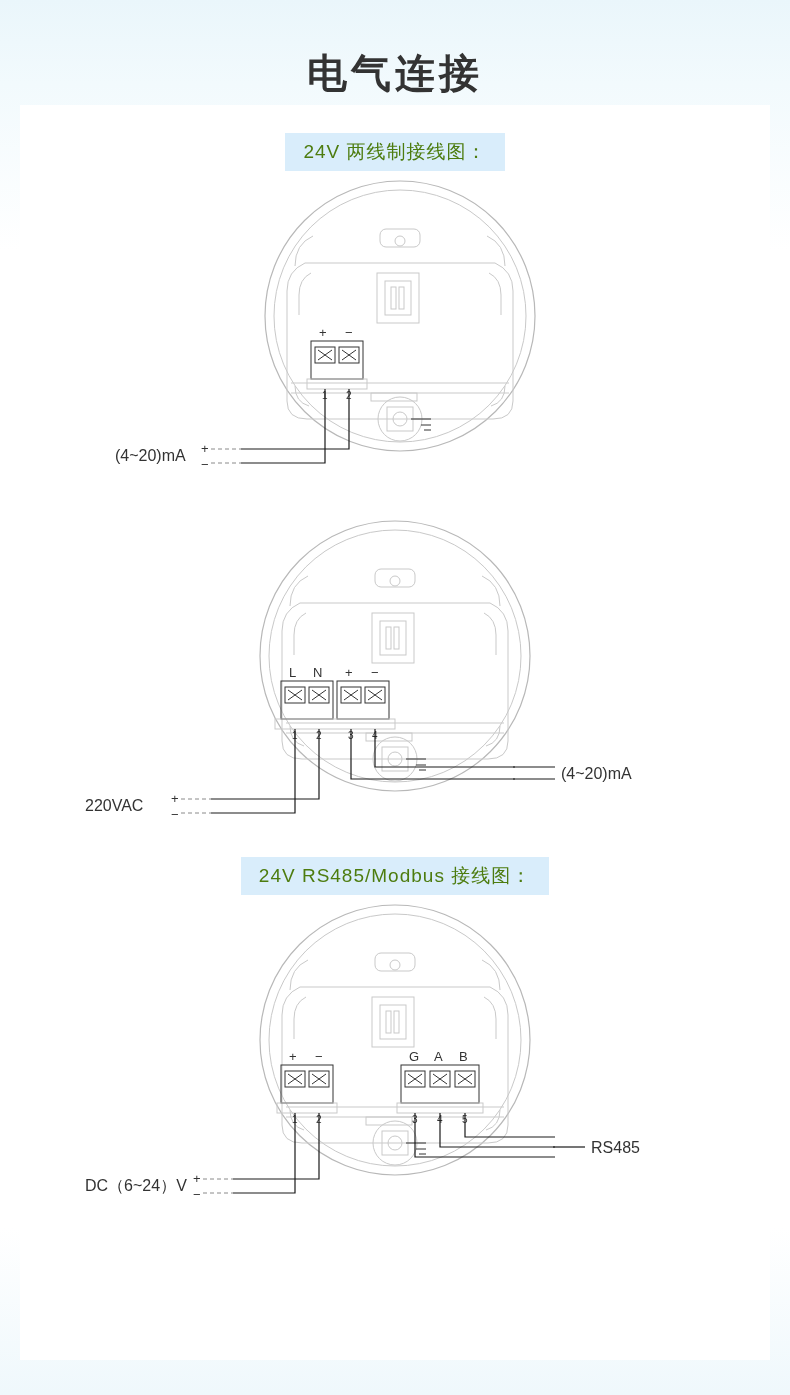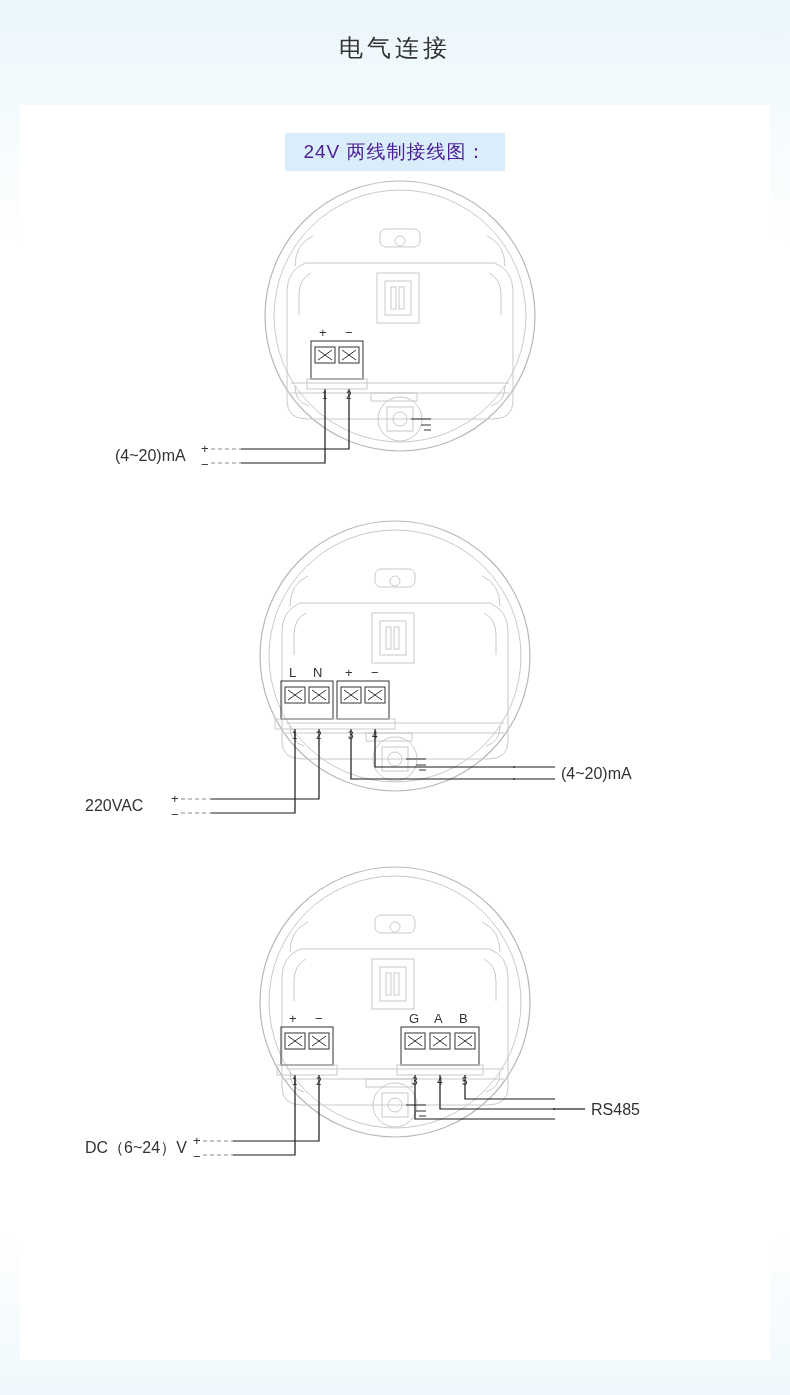--- a/index.html
+++ b/index.html
@@ -17,44 +17,44 @@
   }
   .page {
     width: 790px;
     height: 1395px;
     background: linear-gradient(180deg, #eaf6fb 0%, #f2fafd 6%, #ffffff 18%, #ffffff 88%, #eff8fc 100%);
     position: relative;
     box-sizing: border-box;
   }
   .page-title {
     text-align: center;
-    font-size: 24px;
-    font-weight: normal;
+    font-size: 40px;
+    font-weight: bold;
     color: #333;
     letter-spacing: 4px;
-    padding-top: 20px;
+    padding-top: 45px;
     line-height: 56px;
   }
   .panel {
     position: absolute;
     left: 20px;
     top: 105px;
     width: 750px;
     height: 1255px;
     background: #ffffff;
     box-sizing: border-box;
   }
   .section {
     position: relative;
     width: 100%;
   }
   .label-chip {
     display: inline-block;
     background: #d9edfb;
-    color: #4c1d95;
+    color: #4d7c0f;
     font-size: 19px;
     line-height: 38px;
     height: 38px;
     padding: 0 18px;
     letter-spacing: 1px;
     white-space: nowrap;
   }
   .chip-wrap {
     text-align: center;
     margin-top: 0;
@@ -219,20 +219,23 @@
         <path d="M428 256 L470 256 M428 268 L470 268" class="wire"></path>
 
         <text class="svgtext t16" x="0" y="300">220VAC</text>
         <text class="svgtext t13" x="86" y="292">+</text>
         <text class="svgtext t13" x="86" y="308">−</text>
         <text class="svgtext t16" x="476" y="268">(4~20)mA</text>
       </svg>
     </div>
 
     <div class="section" style="padding-top:6px;">
+      <div class="chip-wrap">
+        <span class="label-chip">24V RS485/Modbus 接线图：</span>
+      </div>
 
       <svg class="fig" width="620" height="330" viewBox="0 0 620 330">
         <circle cx="310" cy="145" r="135" class="stroke-body"></circle>
         <circle cx="310" cy="145" r="126" class="stroke-thin"></circle>
         <path d="M205 95 q0 -22 18 -30 M415 95 q0 -22 -18 -30" class="stroke-thin"></path>
         <path d="M197 120 L197 230 Q197 248 217 248 L403 248 Q423 248 423 230 L423 120" class="stroke-thin"></path>
         <path d="M197 120 Q197 100 215 92 L405 92 Q423 100 423 120" class="stroke-thin"></path>
         <rect x="290" y="58" width="40" height="18" rx="6" class="stroke-thin"></rect>
         <circle cx="310" cy="70" r="5" class="stroke-thin"></circle>
         <rect x="287" y="102" width="42" height="50" class="stroke-thin"></rect>

